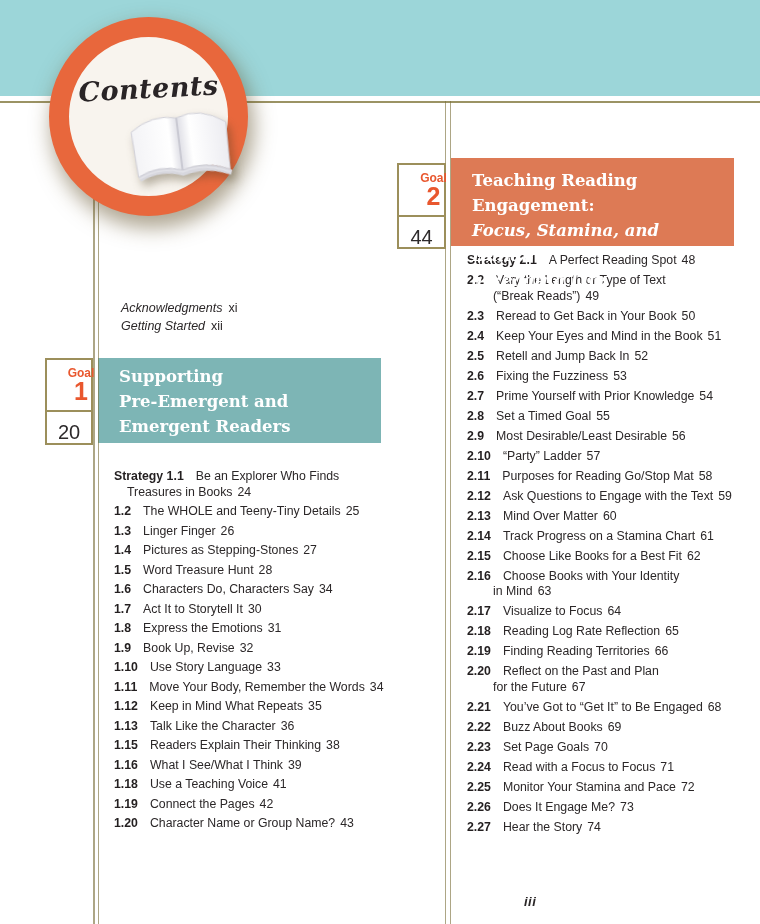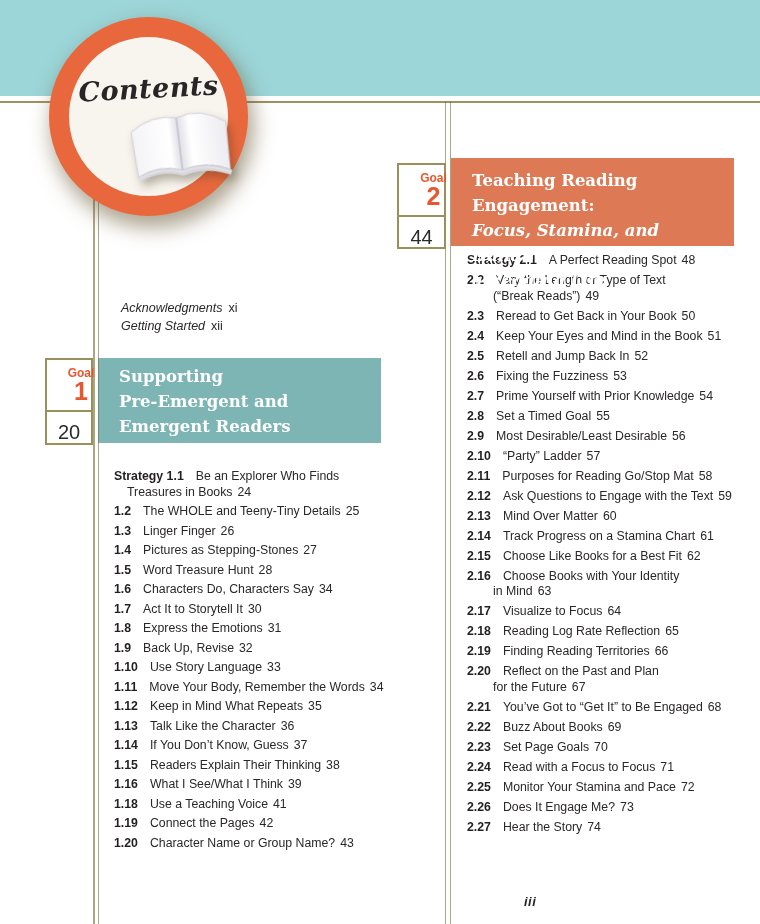--- a/index.html
+++ b/index.html
@@ -151,31 +151,30 @@
       <div class="toc-item"><span class="num">1.4</span><span class="ttl">Pictures as Stepping-Stones</span><span class="pg">27</span></div>
 
       <div class="toc-item"><span class="num">1.5</span><span class="ttl">Word Treasure Hunt</span><span class="pg">28</span></div>
 
       <div class="toc-item"><span class="num">1.6</span><span class="ttl">Characters Do, Characters Say</span><span class="pg">34</span></div>
 
       <div class="toc-item"><span class="num">1.7</span><span class="ttl">Act It to Storytell It</span><span class="pg">30</span></div>
 
       <div class="toc-item"><span class="num">1.8</span><span class="ttl">Express the Emotions</span><span class="pg">31</span></div>
 
-      <div class="toc-item"><span class="num">1.9</span><span class="ttl">Back Up, Revise</span><span class="pg">32</span></div>
+      <div class="toc-item"><span class="num">1.9</span><span class="ttl">Book Up, Revise</span><span class="pg">32</span></div>
 
       <div class="toc-item"><span class="num">1.10</span><span class="ttl">Use Story Language</span><span class="pg">33</span></div>
 
       <div class="toc-item"><span class="num">1.11</span><span class="ttl">Move Your Body, Remember the Words</span><span class="pg">34</span></div>
 
       <div class="toc-item"><span class="num">1.12</span><span class="ttl">Keep in Mind What Repeats</span><span class="pg">35</span></div>
 
       <div class="toc-item"><span class="num">1.13</span><span class="ttl">Talk Like the Character</span><span class="pg">36</span></div>
 
-      <div class="toc-item"><span class="num">1.14</span><span class="ttl">If You Don’t Know, Guess</span><span class="pg">37</span></div>
 
       <div class="toc-item"><span class="num">1.15</span><span class="ttl">Readers Explain Their Thinking</span><span class="pg">38</span></div>
 
       <div class="toc-item"><span class="num">1.16</span><span class="ttl">What I See/What I Think</span><span class="pg">39</span></div>
 
 
       <div class="toc-item"><span class="num">1.18</span><span class="ttl">Use a Teaching Voice</span><span class="pg">41</span></div>
 
       <div class="toc-item"><span class="num">1.19</span><span class="ttl">Connect the Pages</span><span class="pg">42</span></div>
 

